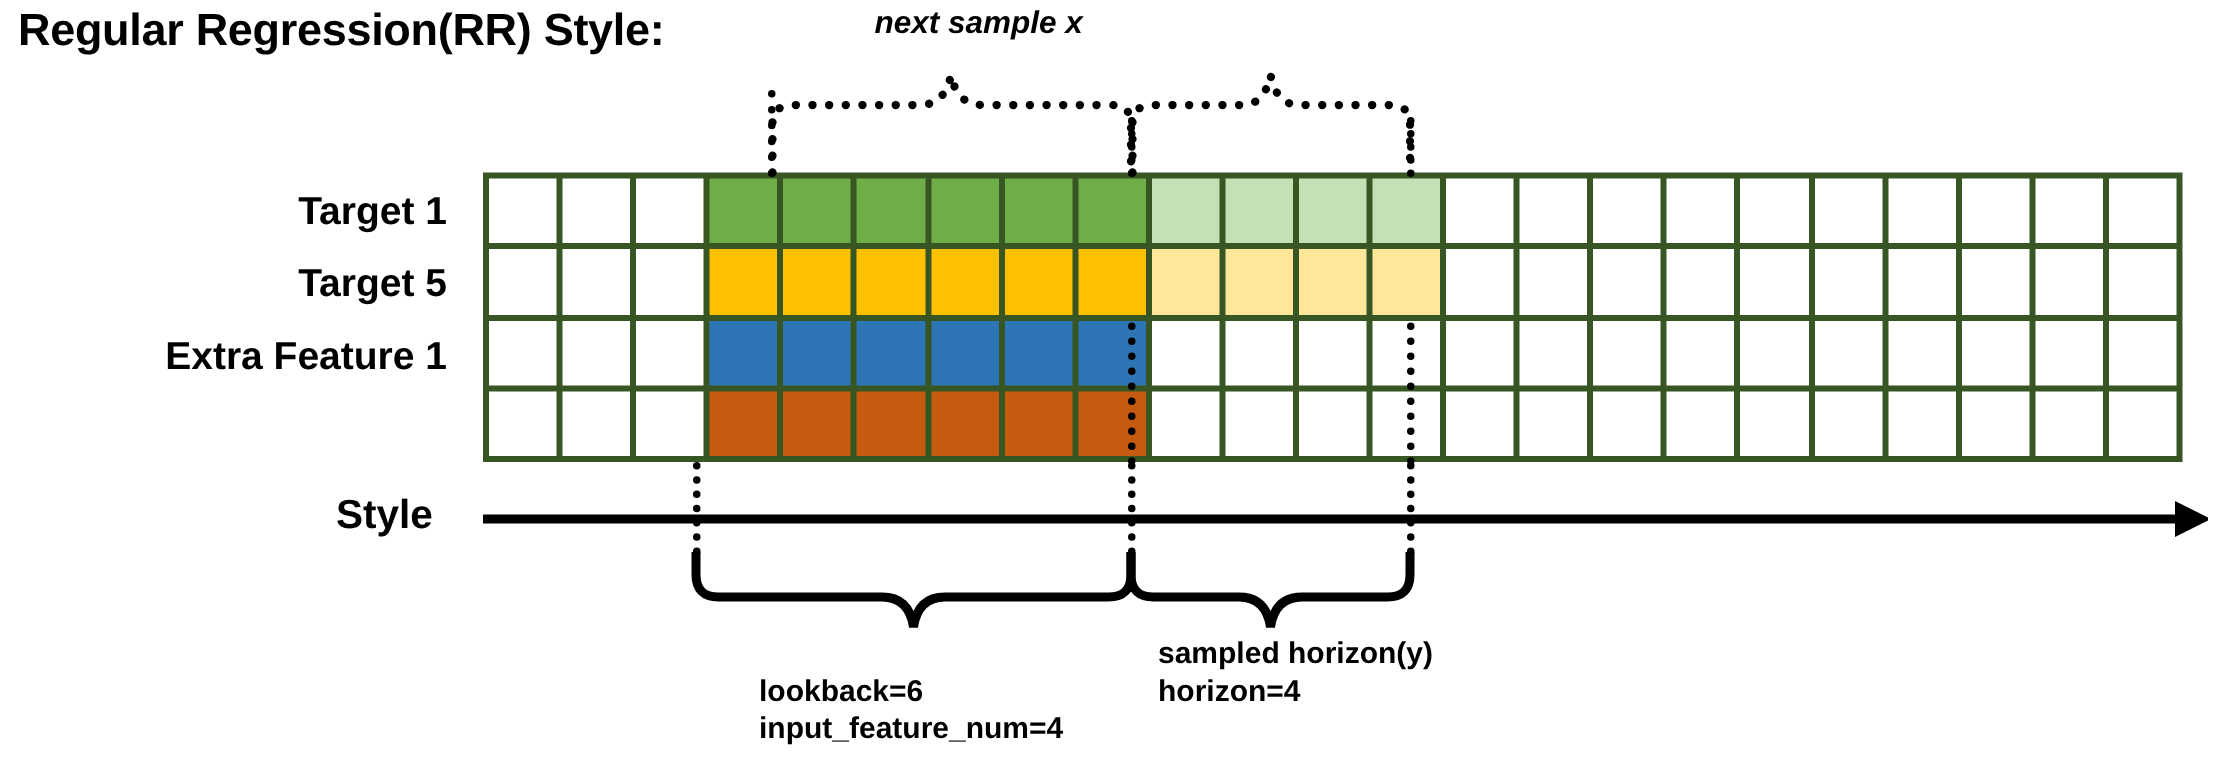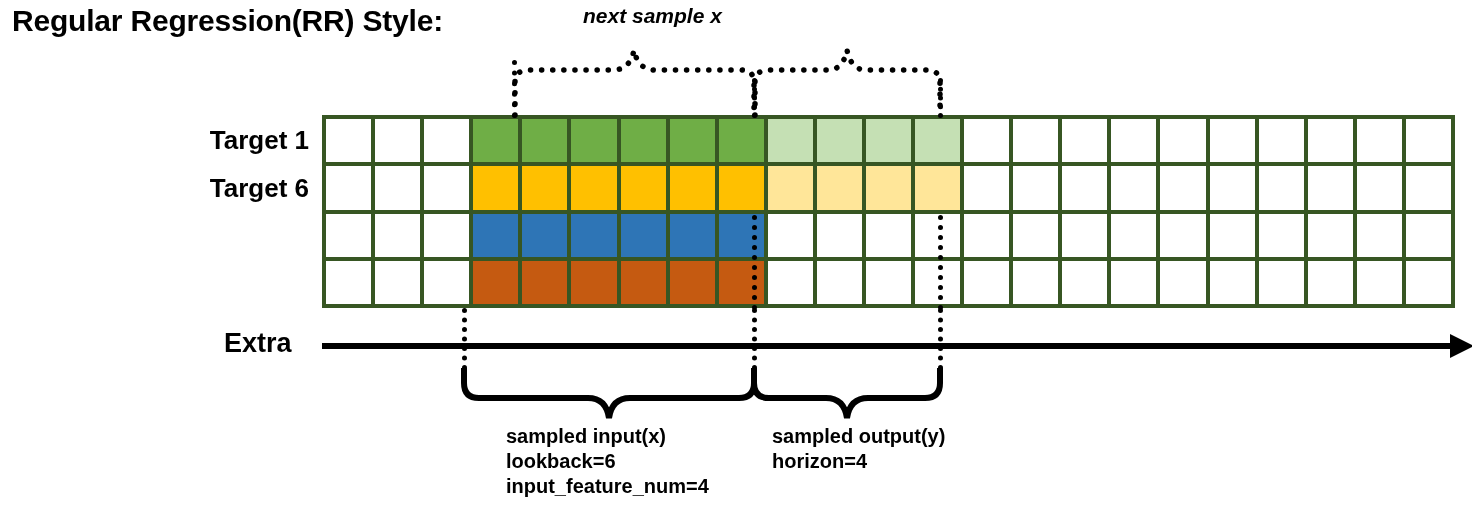--- a/index.html
+++ b/index.html
@@ -14,21 +14,21 @@
   
   #title {
     position: absolute; left: 12px; top: 4px;
     font-size: 30px; font-weight: 700; color: #000;
     letter-spacing: -0.2px; white-space: nowrap;
   }
 
   
   .row-label {
     position: absolute; right: 0; width: 280px;
-    text-align: right; padding-right: 13px;
+    text-align: right; padding-right: 24px;
     font-size: 26px; font-weight: 700; color: #000;
     white-space: nowrap; line-height: 48px; height: 48px;
   }
   #labels { position: absolute; left: 22px; top: 116px; width: 300px; height: 194px; }
 
   
   #grid {
     position: absolute; left: 322px; top: 115px;
     width: 1133px; height: 193px;
     background: #375623;
@@ -68,21 +68,22 @@
 </style>
 </head>
 <body>
 
 <div id="root">
 
   <div id="title">Regular Regression(RR) Style:</div>
 
   <div id="labels">
     <div class="row-label" style="top:0px">Target 1</div>
-    <div class="row-label" style="top:48px">Target 6</div>
+    <div class="row-label" style="top:48px">Target 5</div>
+    <div class="row-label" style="top:97px">Extra Feature 1</div>
   </div>
 
   <div id="grid" style="background: rgb(55, 86, 35);">
       <div class="cell" style="background: rgb(255, 255, 255);"></div>
       <div class="cell" style="background: rgb(255, 255, 255);"></div>
       <div class="cell" style="background: rgb(255, 255, 255);"></div>
       <div class="cell" style="background: rgb(111, 174, 70);"></div>
       <div class="cell" style="background: rgb(111, 174, 70);"></div>
       <div class="cell" style="background: rgb(111, 174, 70);"></div>
       <div class="cell" style="background: rgb(111, 174, 70);"></div>
@@ -166,21 +167,21 @@
       <div class="cell" style="background: rgb(255, 255, 255);"></div>
       <div class="cell" style="background: rgb(255, 255, 255);"></div>
       <div class="cell" style="background: rgb(255, 255, 255);"></div>
       <div class="cell" style="background: rgb(255, 255, 255);"></div>
       <div class="cell" style="background: rgb(255, 255, 255);"></div>
       <div class="cell" style="background: rgb(255, 255, 255);"></div>
       <div class="cell" style="background: rgb(255, 255, 255);"></div>
       <div class="cell" style="background: rgb(255, 255, 255);"></div>
     </div>
 
-  <div id="time-label">Extra</div>
+  <div id="time-label">Style</div>
   <svg id="axis" width="1150" height="40">
     <line x1="-102" y1="20" x2="1130" y2="20" stroke="#000" stroke-width="6"></line>
     <polygon points="1128,8 1152,20 1128,32" fill="#000"></polygon>
   </svg>
 
   <div class="vdot" style="left:512px; top:60px;  height:58px;"></div>
   <div class="vdot" style="left:752px; top:78px;  height:40px;"></div>
   <div class="vdot" style="left:938px; top:78px;  height:40px;"></div>
 
   <div class="vdot" style="left:752px; top:215px; height:95px;"></div>
@@ -199,20 +200,19 @@
 
   <div class="top-label" style="left:583px; top:4px;">next sample x</div>
 
   <svg class="ovl" width="1476" height="516">
 
     <path d="M 464,368 L 464,383 Q 464,398 479,398 L 588,398 Q 606,398 609,418 Q 612,398 630,398 L 739,398 Q 754,398 754,383 L 754,368" fill="none" stroke="#000" stroke-width="6" stroke-linecap="butt"></path>
 
     <path d="M 754,368 L 754,383 Q 754,398 769,398 L 826,398 Q 844,398 847,418 Q 850,398 868,398 L 925,398 Q 940,398 940,383 L 940,368" fill="none" stroke="#000" stroke-width="6" stroke-linecap="butt"></path>
   </svg>
 
-  <div class="caption" style="left:506px; top:424px;">sampled input(x)</div>
   <div class="caption" style="left:506px; top:449px;text-align:center;">lookback=6</div>
   <div class="caption" style="left:506px; top:474px;text-align:center;">input_feature_num=4</div>
 
-  <div class="caption" style="left:772px; top:424px;">sampled output(y)</div>
+  <div class="caption" style="left:772px; top:424px;">sampled horizon(y)</div>
   <div class="caption" style="left:772px; top:449px;">horizon=4</div>
 
 </div>
 
 </body></html>

